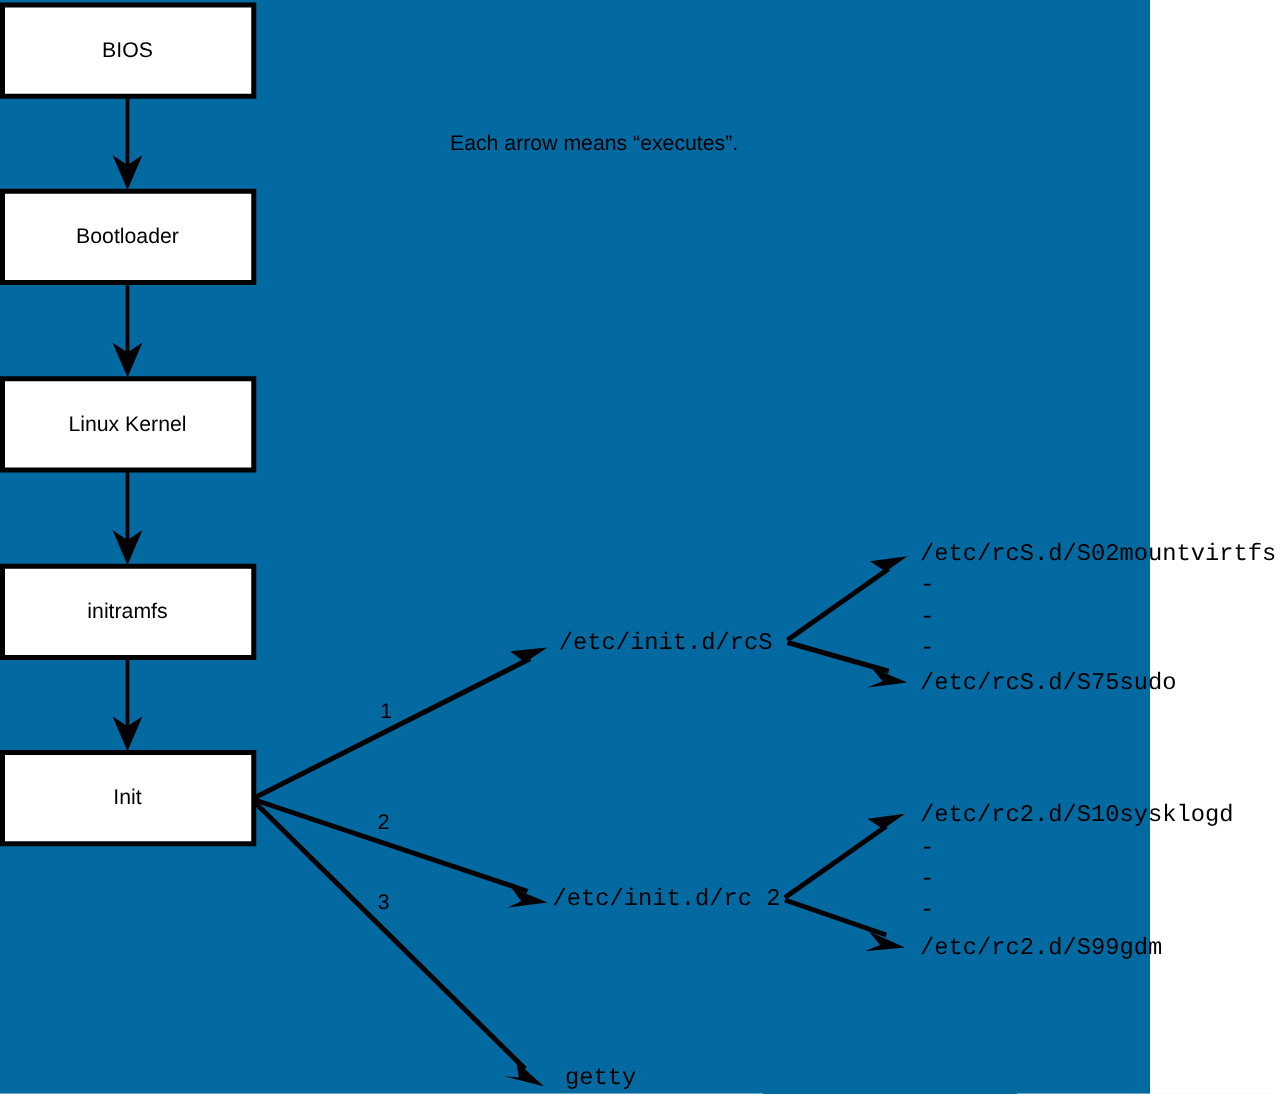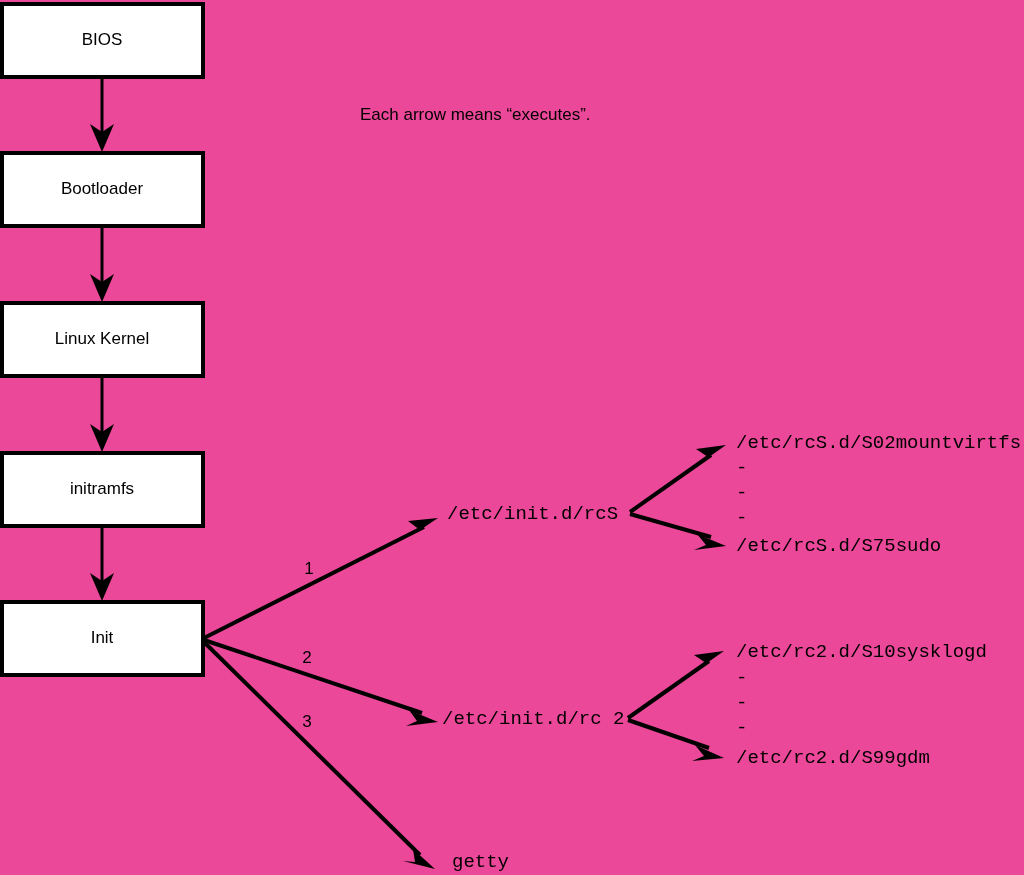--- a/index.html
+++ b/index.html
@@ -8,23 +8,23 @@
     background: #ffffff;
   }
   body {
     width: 1024px;
     height: 875px;
     overflow: hidden;
     font-family: "Liberation Sans", sans-serif;
   }
   #diagram-root {
     position: relative;
-    width: 1024px;
+    width: 920px;
     height: 875px;
-    background: #ec4899;
+    background: #0369a1;
   }
   svg#boot-diagram {
     display: block;
     width: 1024px;
     height: 875px;
   }
   .node-box {
     fill: #ffffff;
     stroke: #000000;
     stroke-width: 4;

